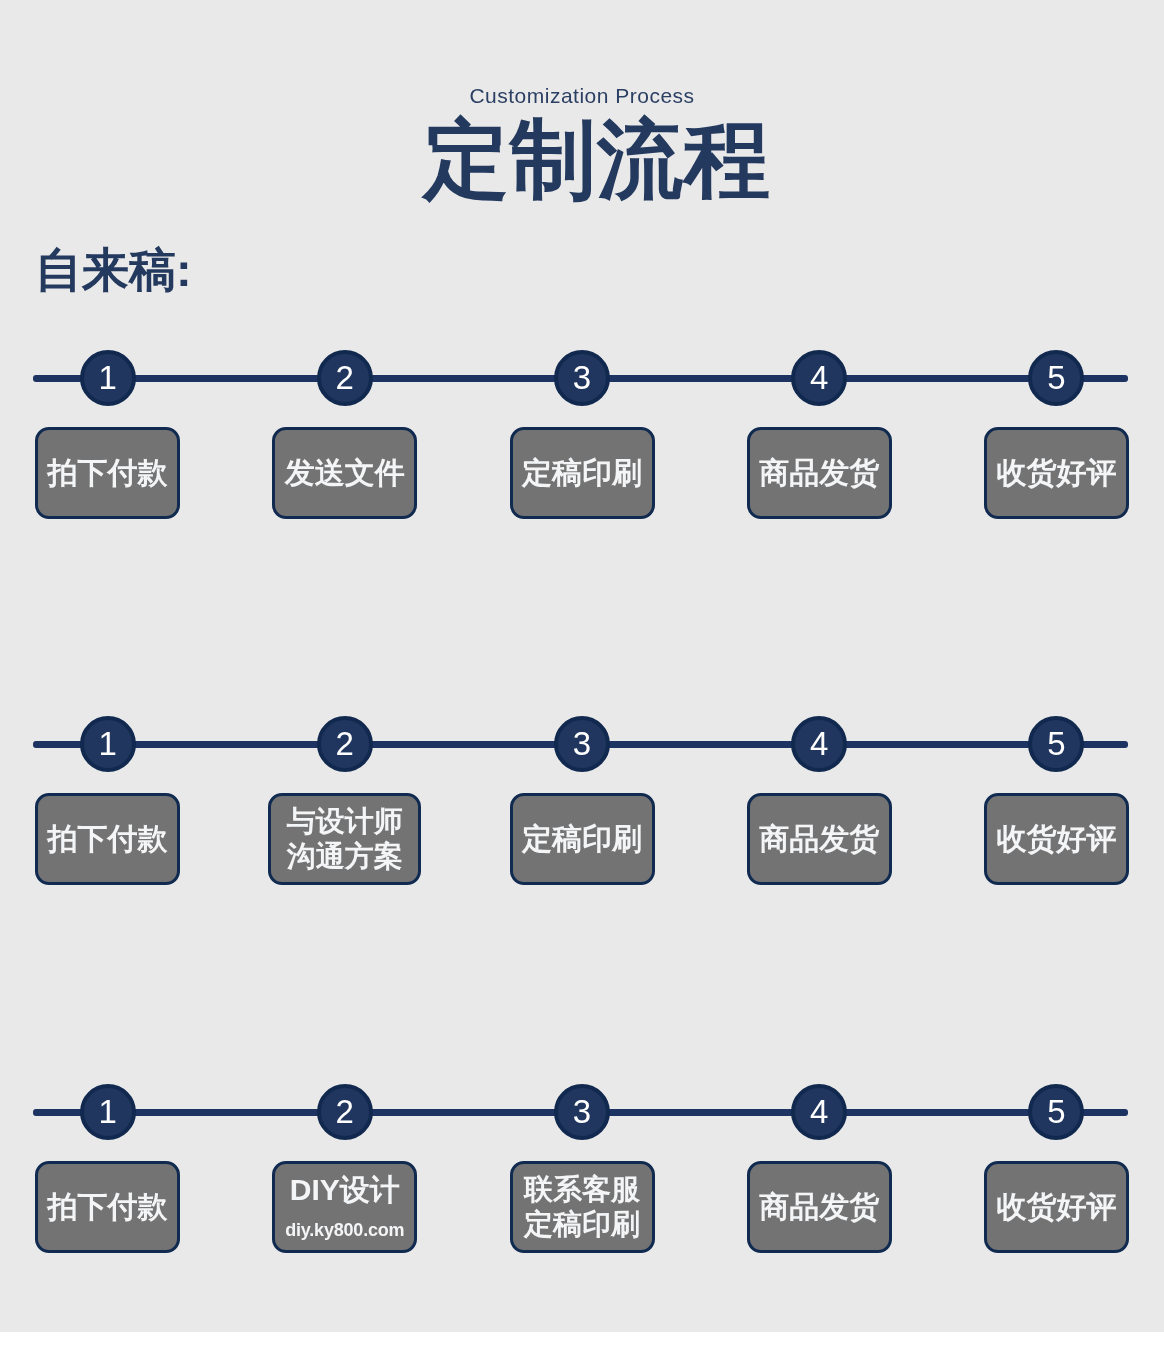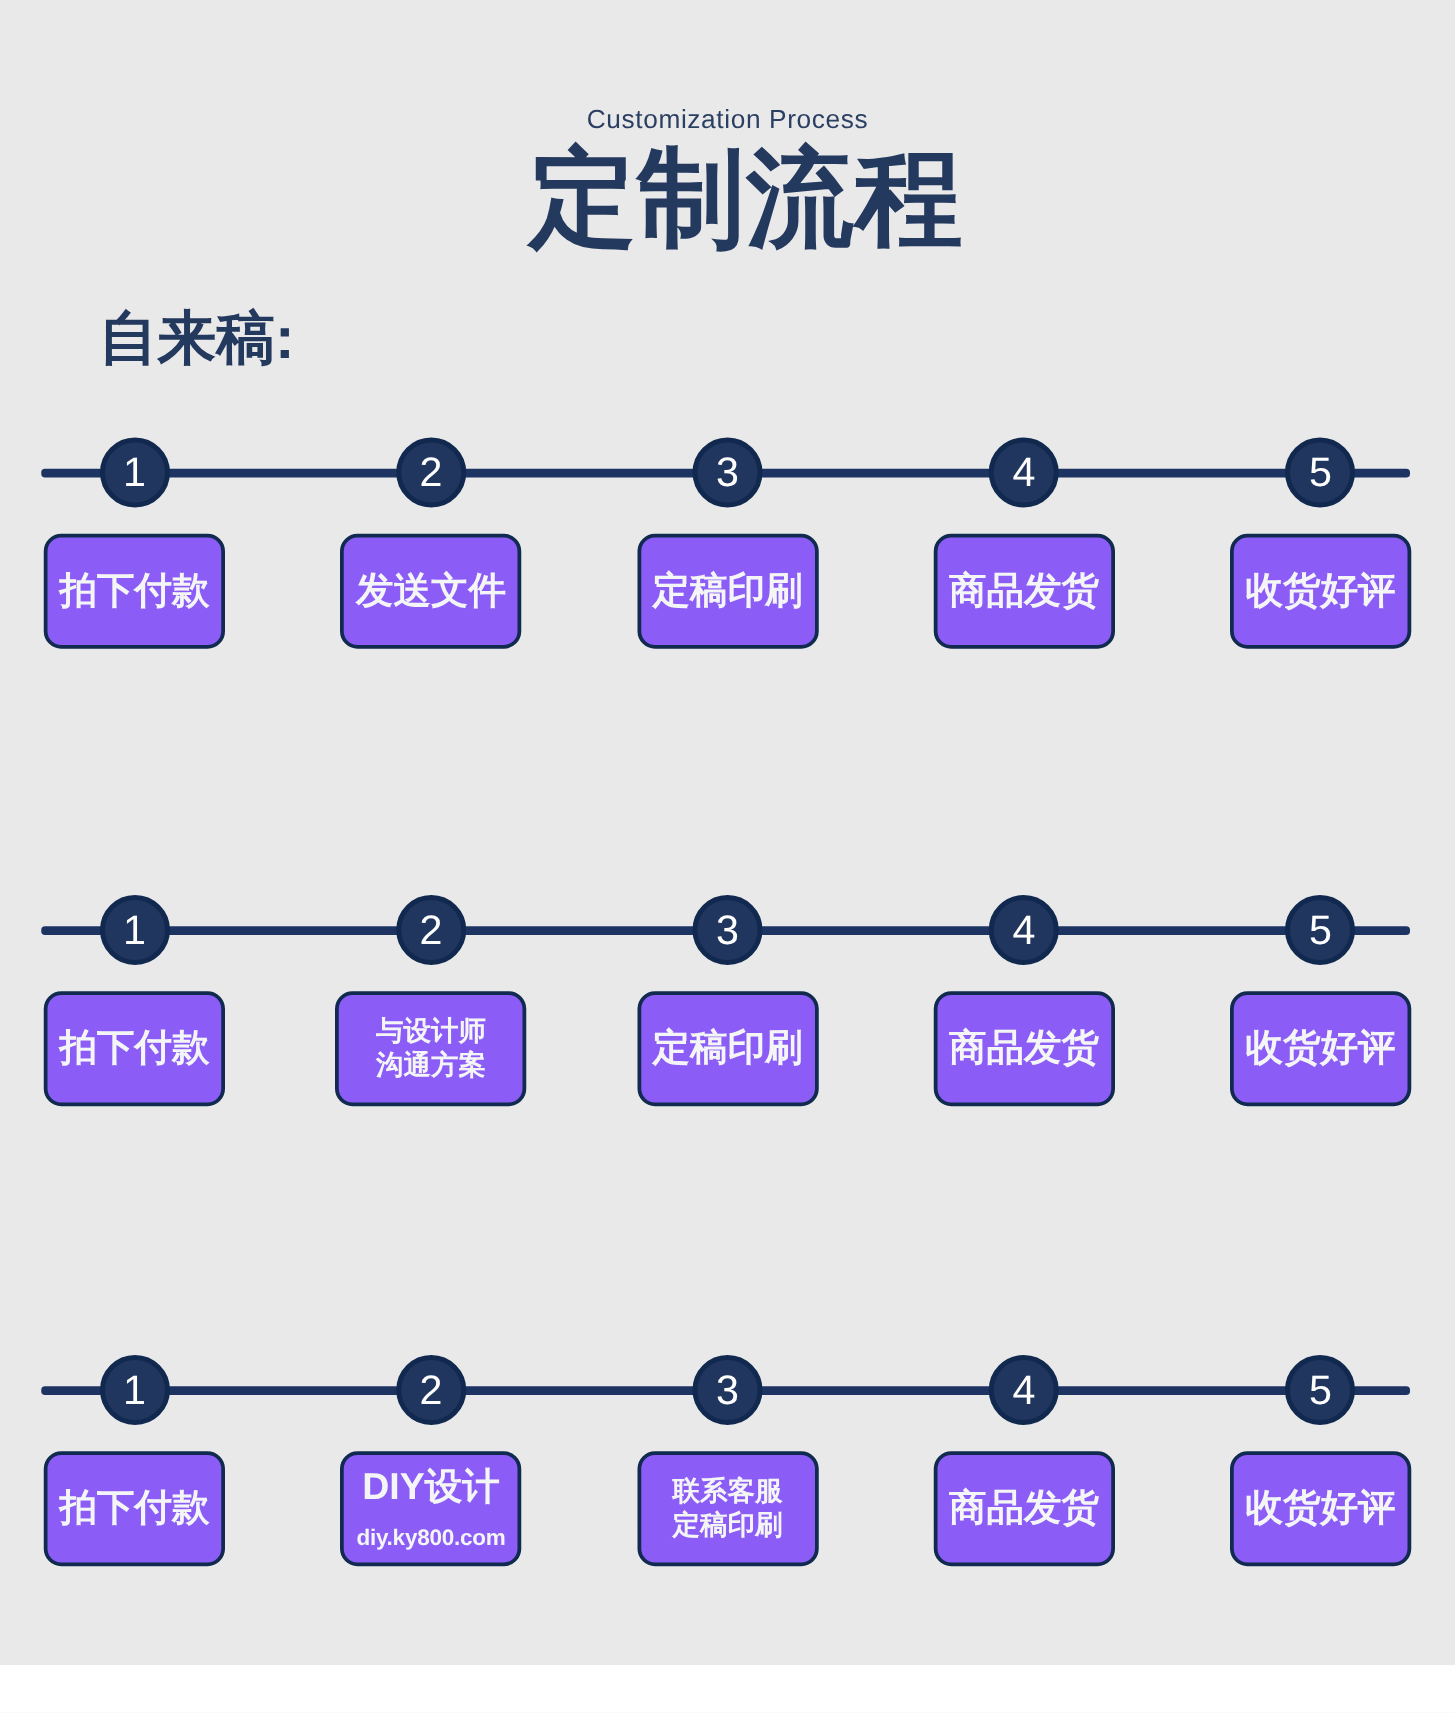--- a/index.html
+++ b/index.html
@@ -6,40 +6,40 @@
   body{background:#ffffff;font-family:"Liberation Sans","DejaVu Sans",sans-serif;}
   .page{position:relative;width:1164px;height:1370px;background:#ffffff;overflow:hidden;}
   .panel{position:absolute;top:0;left:0;width:1164px;height:1332px;background:#e9e9e9;}
 
   .subtitle{position:absolute;top:84px;left:0;width:100%;text-align:center;
     font-size:21px;font-weight:500;color:#2b3f63;letter-spacing:0.5px;}
   .title{position:absolute;top:104px;left:15px;width:100%;text-align:center;
     font-size:86px;font-weight:900;color:#24395e;line-height:1.3;letter-spacing:1px;}
 
   .sec-label{position:absolute;left:35px;font-size:47px;font-weight:900;color:#24395e;line-height:1.15;}
-  .sec-label.s1{top:243px;margin-left:44px;}
+  .sec-label.s1{top:243px;}
   .sec-label.s2{top:616px;}
   .sec-label.s3{top:994px;}
 
   .track{position:absolute;left:-11px;width:1186px;height:175px;}
   .track.r1{top:350px;}
   .track.r2{top:716px;}
   .track.r3{top:1084px;}
   .tline{position:absolute;top:25px;left:44px;width:1095px;height:7px;background:#1d3463;border-radius:3px;}
   .cols{position:absolute;top:0;left:0;width:100%;display:flex;}
   .col{flex:1;display:flex;flex-direction:column;align-items:center;}
   .dot{position:relative;width:56px;height:56px;border-radius:50%;background:#20365e;
     border:4px solid #11294f;box-sizing:border-box;display:flex;align-items:center;justify-content:center;}
   .dot span{color:#ffffff;font-size:33px;font-weight:500;line-height:1;transform:translateY(-1px);}
   .box{margin-top:21px;min-height:92px;width:145px;box-sizing:border-box;
-    background:#8b5cf6;border:3px solid #112a50;border-radius:14px;
+    background:#737373;border:3px solid #112a50;border-radius:14px;
     display:flex;flex-direction:column;align-items:center;justify-content:center;padding:4px 4px;}
   .box.wide{width:153px;}
   .bl{color:#f4f5f7;font-size:30px;font-weight:700;line-height:1.22;white-space:nowrap;}
-  .bl.two{font-size:22px;}
+  .bl.two{font-size:29px;}
   .bl.sub{font-size:18px;font-weight:700;letter-spacing:-0.2px;margin-top:12px;}
 </style>
 </head>
 <body>
 
 <div class="page">
   <div class="panel"></div>
 
   <div class="subtitle">Customization Process</div>
   <div class="title">定制流程</div>

